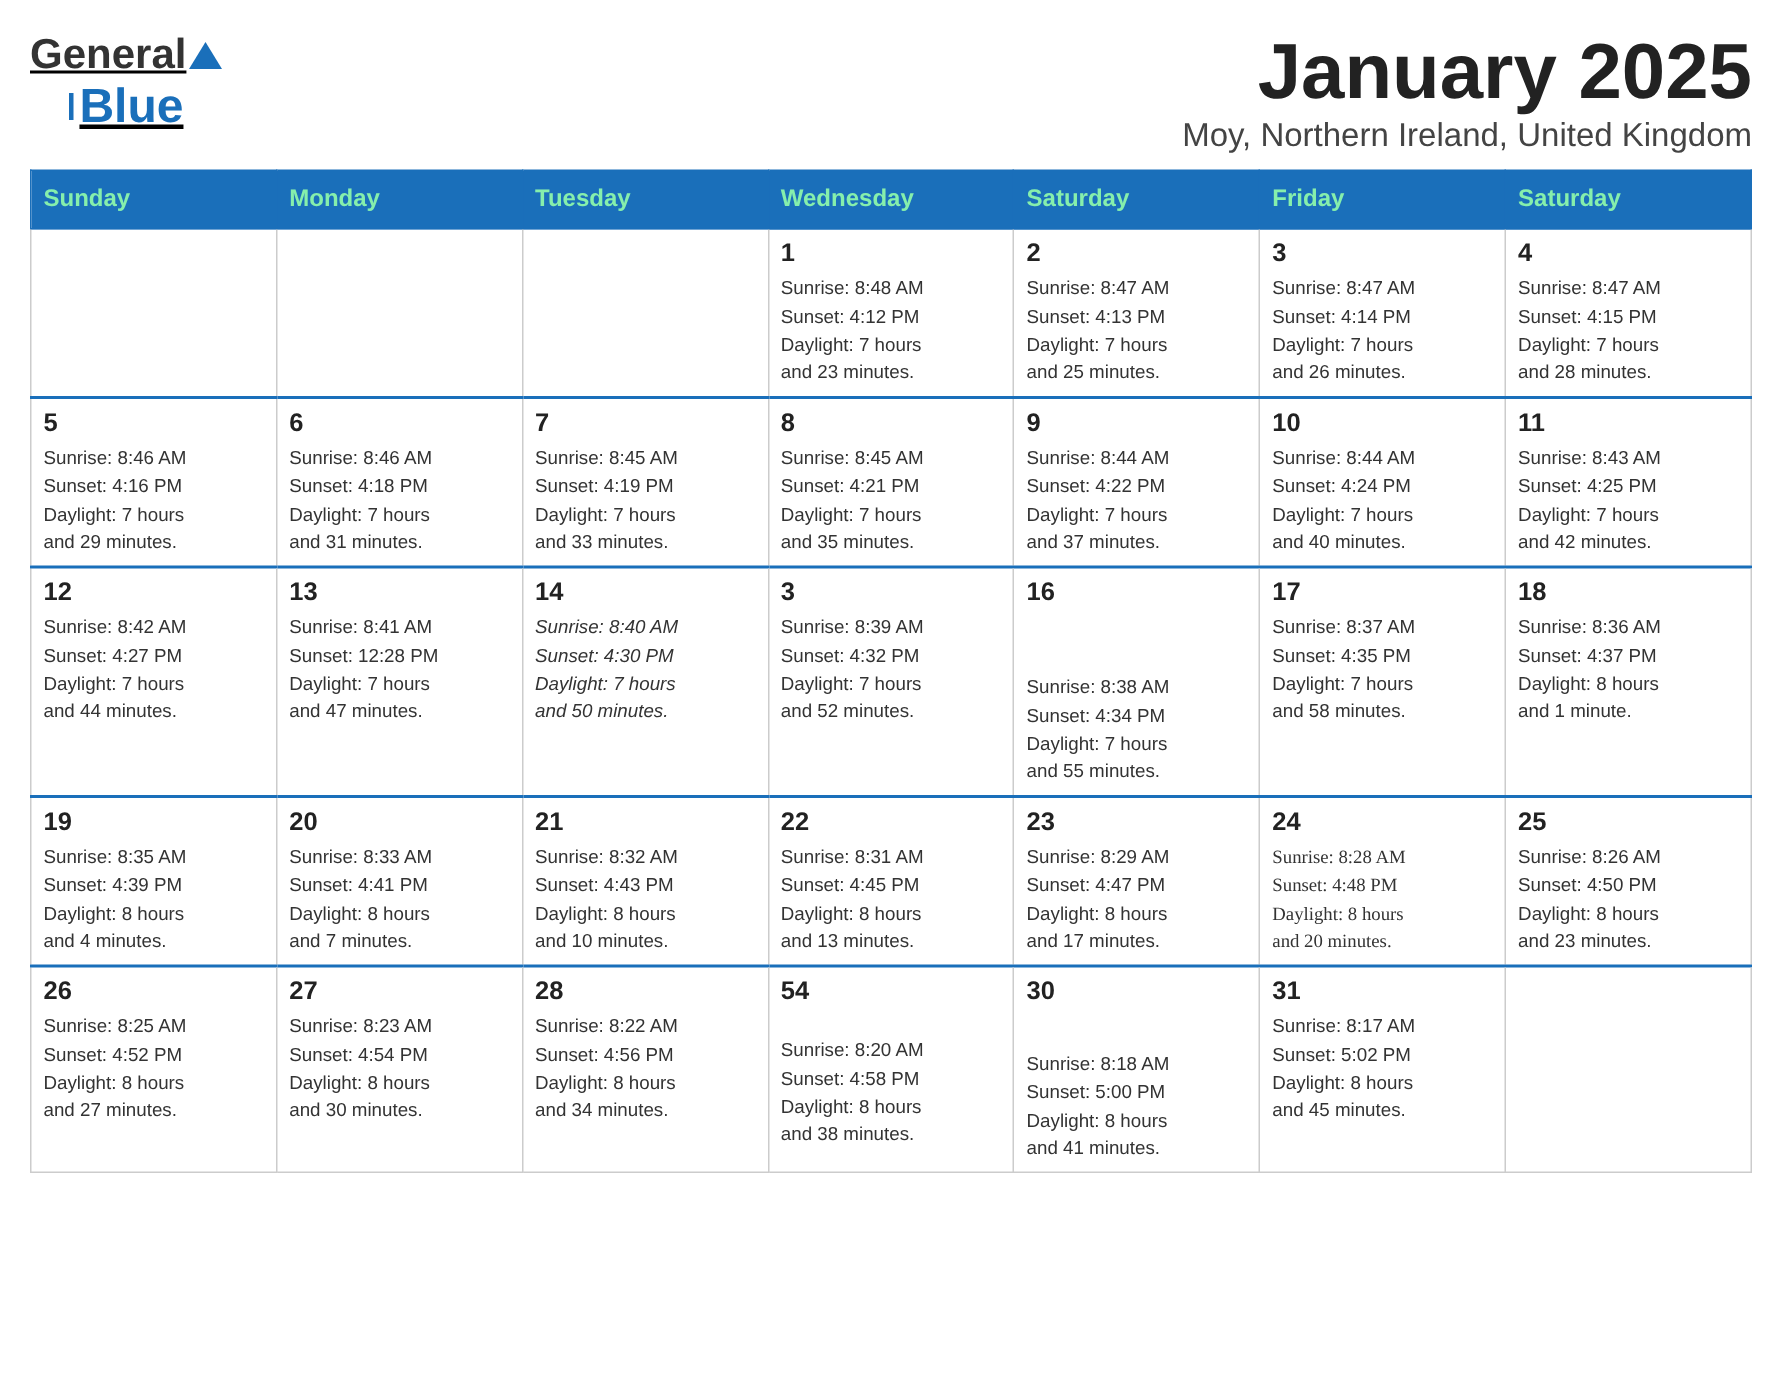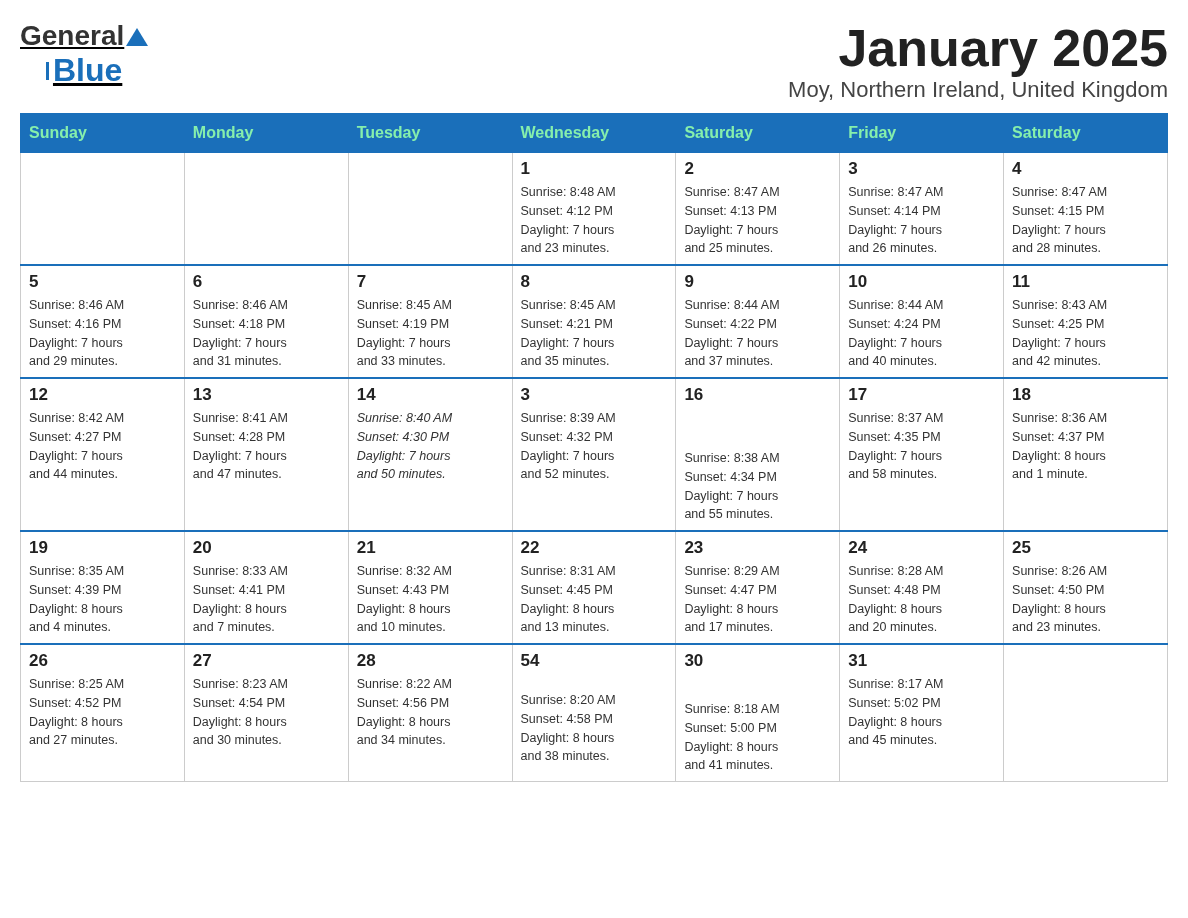--- a/index.html
+++ b/index.html
@@ -212,21 +212,21 @@
         <td>
           <div class="day-number">12</div>
           <div class="day-info" style="white-space: pre-line;">Sunrise: 8:42 AM
 Sunset: 4:27 PM
 Daylight: 7 hours
 and 44 minutes.</div>
         </td>
         <td>
           <div class="day-number">13</div>
           <div class="day-info" style="white-space: pre-line;">Sunrise: 8:41 AM
-Sunset: 4:28 PM
+Sunset: 12:28 PM
 Daylight: 7 hours
 and 47 minutes.</div>
         </td>
         <td>
           <div class="day-number">14</div>
           <div class="day-info" style="white-space: pre-line; font-style: italic;">Sunrise: 8:40 AM
 Sunset: 4:30 PM
 Daylight: 7 hours
 and 50 minutes.</div>
         </td>
@@ -290,21 +290,21 @@
         </td>
         <td>
           <div class="day-number">23</div>
           <div class="day-info" style="white-space: pre-line;">Sunrise: 8:29 AM
 Sunset: 4:47 PM
 Daylight: 8 hours
 and 17 minutes.</div>
         </td>
         <td>
           <div class="day-number">24</div>
-          <div class="day-info" style="white-space: pre-line;">Sunrise: 8:28 AM
+          <div class="day-info" style="white-space: pre-line; font-family: Liberation Serif, serif;">Sunrise: 8:28 AM
 Sunset: 4:48 PM
 Daylight: 8 hours
 and 20 minutes.</div>
         </td>
         <td>
           <div class="day-number">25</div>
           <div class="day-info" style="white-space: pre-line;">Sunrise: 8:26 AM
 Sunset: 4:50 PM
 Daylight: 8 hours
 and 23 minutes.</div>

